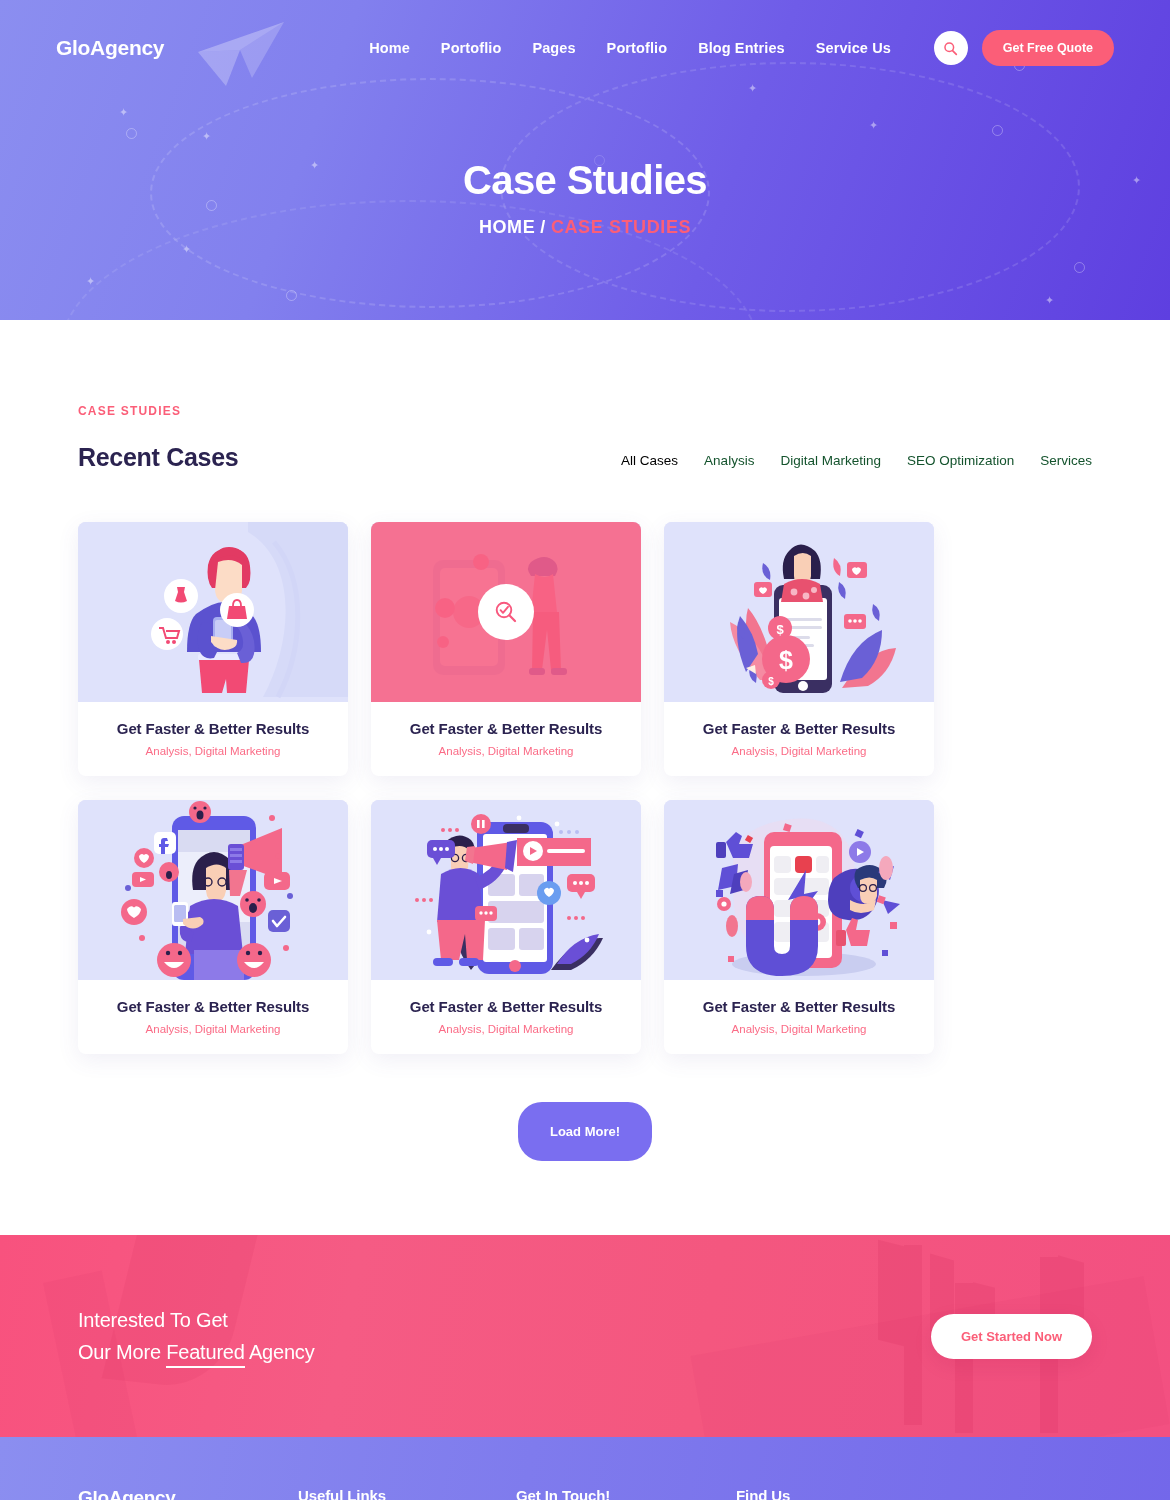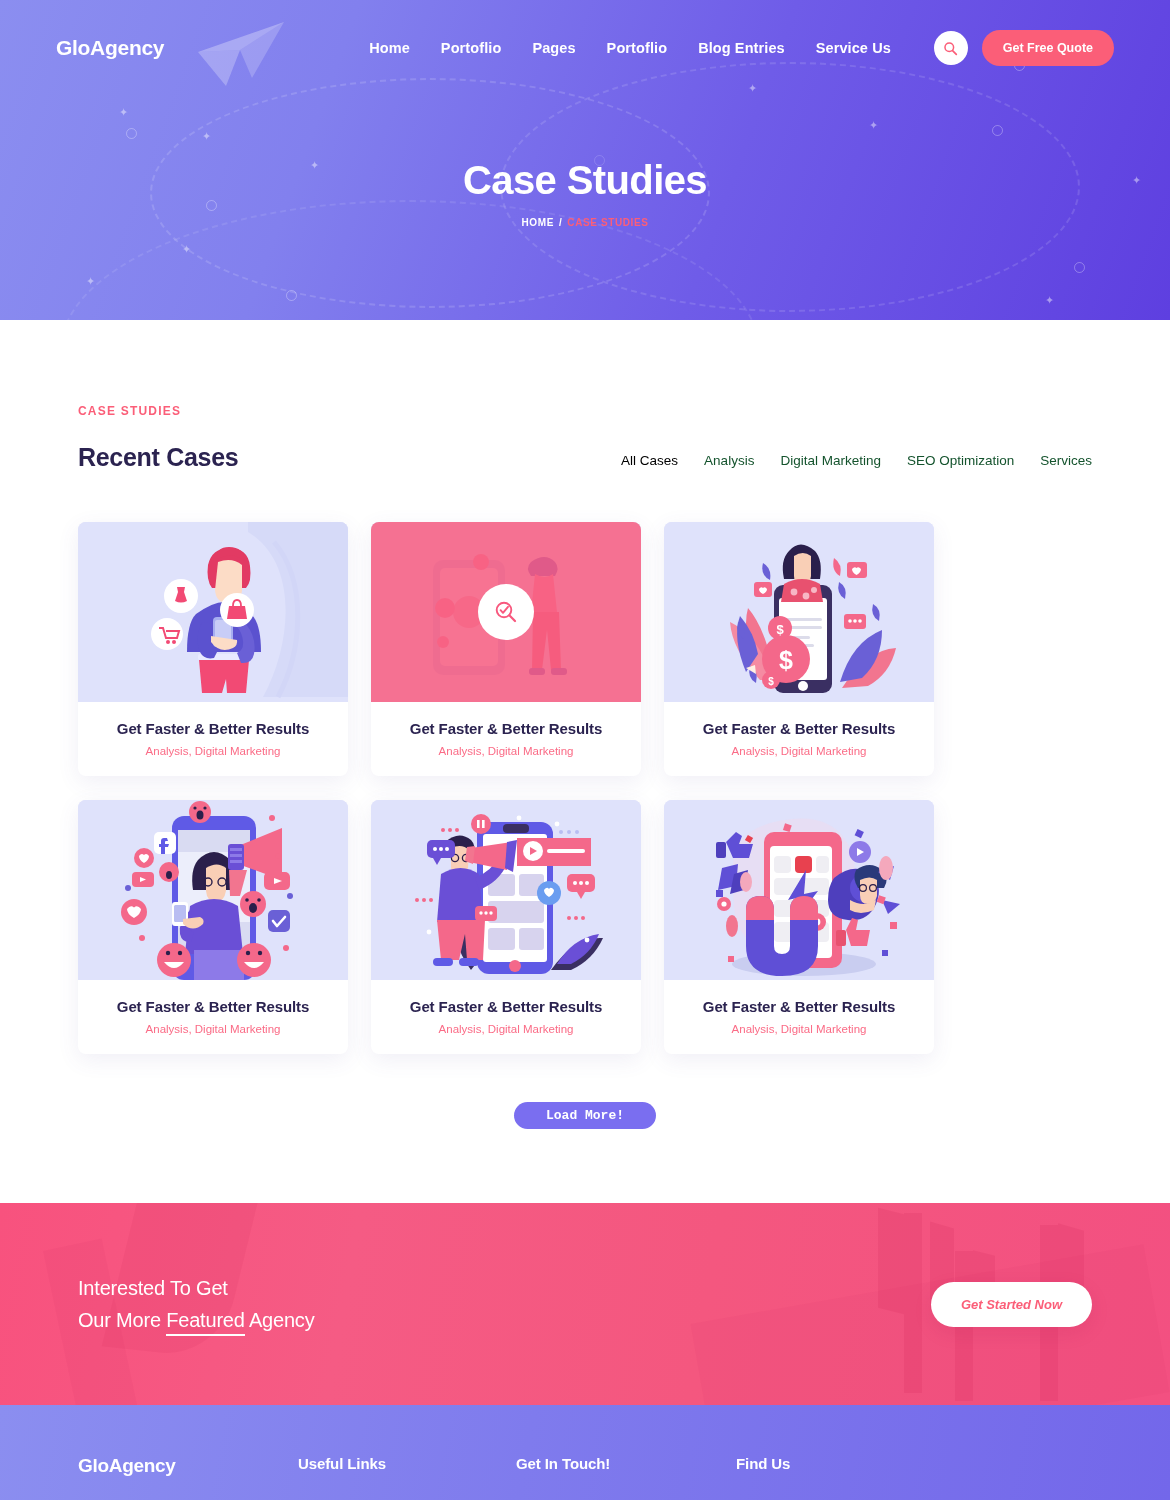--- a/index.html
+++ b/index.html
@@ -111,21 +111,21 @@
     padding-top: 62px;
   }
   .hero-title {
     color: #ffffff;
     font-size: 40px;
     font-weight: 800;
     letter-spacing: -0.6px;
   }
   .breadcrumb {
     margin-top: 14px;
-    font-size: 10px;
+    font-size: 18px;
     font-weight: 700;
     letter-spacing: 0.6px;
   }
   .crumb-home { color: #ffffff; cursor: pointer; }
   .crumb-sep { color: #ffffff; margin: 0 5px; }
   .crumb-current { color: #fb5e78; }
 
   
   .cases {
     position: relative;
@@ -217,23 +217,23 @@
   }
 
   .loadmore-wrap { text-align: center; padding: 48px 0 74px 0; }
   .loadmore {
     background: #7a6ef0;
     color: #ffffff;
     font-size: 13px;
     font-weight: 600;
     border: none;
     border-radius: 24px;
-    padding: 6px 32px;
+    padding: 22px 32px;
     cursor: pointer;
-    font-family: Liberation Mono, monospace;
+    font-family: Liberation Sans, sans-serif;
   }
 
   
   .cta {
     position: relative;
     height: 202px;
     background: linear-gradient(100deg, #f8527e 0%, #f55b84 30%, #f4577f 60%, #f35081 100%);
     overflow: hidden;
     display: flex;
     align-items: center;
@@ -265,21 +265,20 @@
     background: #ffffff;
     color: #fb5e78;
     font-size: 13px;
     font-weight: 600;
     border: none;
     border-radius: 24px;
     padding: 15px 30px;
     cursor: pointer;
     font-family: "Liberation Sans", sans-serif;
     box-shadow: 0 6px 18px rgba(180, 30, 80, 0.14);
-    font-style: italic;
   }
 
   
   .footer {
     position: relative;
     height: 102px;
     background: linear-gradient(100deg, #8b8ef0 0%, #7f7bed 45%, #7367ea 100%);
     padding: 50px 78px 0 78px;
     overflow: hidden;
   }

